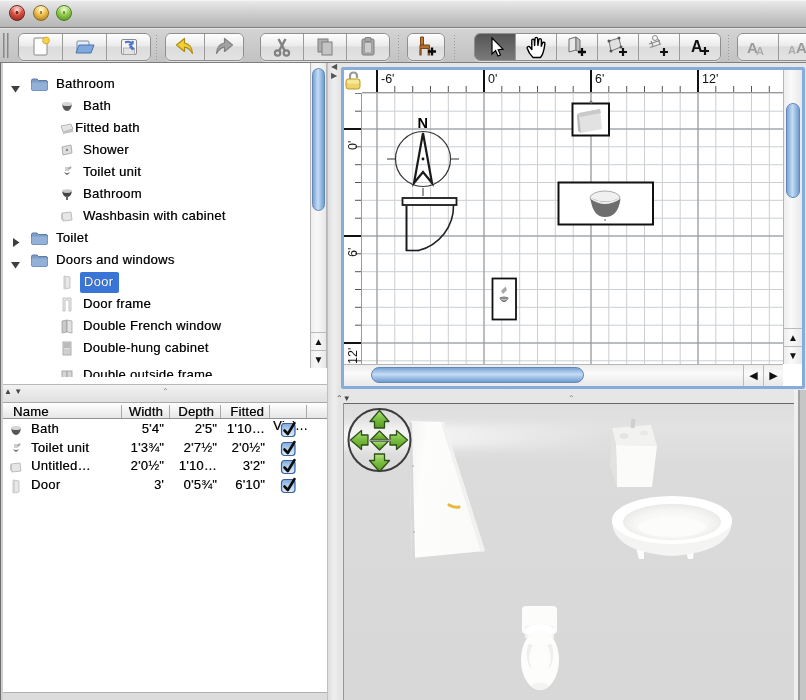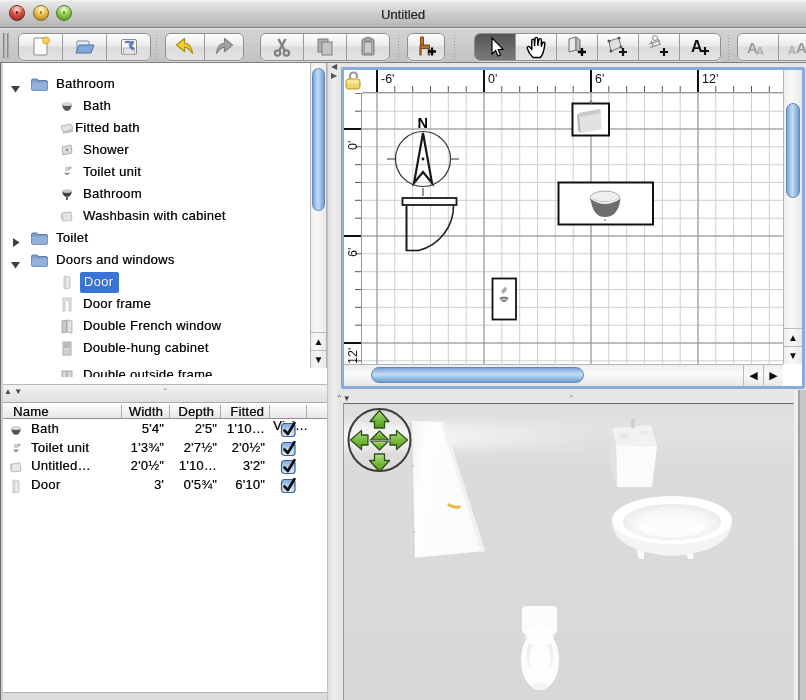--- a/index.html
+++ b/index.html
@@ -8,21 +8,20 @@
 .tbtn { height:26px; background:linear-gradient(#fefefe,#ebebeb 45%,#dcdcdc 50%,#e3e3e3); display:flex; align-items:center; justify-content:center; }
 .tgroup { position:absolute; top:33px; border:1px solid #8f8f8f; border-radius:6px; overflow:hidden; display:flex; box-shadow:0 1px 0 rgba(255,255,255,0.5); }
 .tsep { width:1px; background:#9b9b9b; }
 .dots { position:absolute; top:35px; width:1px; height:25px; background-image:repeating-linear-gradient(#9a9a9a 0 1px, transparent 1px 3px); }
 </style></head><body>
 
 <div class="abs" style="left:0;top:0;width:806px;height:28px;background:linear-gradient(#eaeaea,#cfcfcf 45%,#b5b5b5);border-top:1px solid #f4f4f4;border-bottom:1px solid #7e7e7e">
   <div class="abs" style="left:9px;top:4px;width:16px;height:16px;border-radius:50%;background:radial-gradient(circle at 50% 45%, rgba(96,22,16,.85) 0 14%, rgba(96,22,16,0) 15%),radial-gradient(circle at 50% 28%, #f8cabf 0 10%, #d84b3c 45%, #7e241d 100%);border:1px solid #74211b;box-shadow:inset 0 1px 1px rgba(255,255,255,.55)"></div>
   <div class="abs" style="left:32.5px;top:4px;width:16px;height:16px;border-radius:50%;background:radial-gradient(circle at 50% 45%, rgba(130,92,20,.7) 0 13%, rgba(130,92,20,0) 14%),radial-gradient(circle at 50% 28%, #fdf2c4 0 10%, #eebc46 45%, #95701f 100%);border:1px solid #8a681e;box-shadow:inset 0 1px 1px rgba(255,255,255,.55)"></div>
   <div class="abs" style="left:56px;top:4px;width:16px;height:16px;border-radius:50%;background:radial-gradient(circle at 50% 45%, rgba(60,100,25,.6) 0 13%, rgba(60,100,25,0) 14%),radial-gradient(circle at 50% 28%, #e6f6c2 0 10%, #90cb47 45%, #4c811f 100%);border:1px solid #4a7d20;box-shadow:inset 0 1px 1px rgba(255,255,255,.55)"></div>
-  <div class="abs" style="left:0;top:6px;width:806px;text-align:center;font-size:13px;color:#2a2a2a;text-shadow:0.4px 0 0 rgba(40,40,40,0.6)">Untitled</div>
 </div>
 
 <div class="abs" style="left:0;top:29px;width:806px;height:34px;background:linear-gradient(#d3d3d3,#c2c2c2);border-bottom:1px solid #7e7e7e">
   <div class="abs" style="left:3px;top:4px;width:2px;height:25px;background:#aaa;border-left:1px solid #888"></div>
   <div class="abs" style="left:7px;top:4px;width:2px;height:25px;background:#aaa;border-left:1px solid #888"></div>
 </div>
 <div class="tgroup" style="left:18px">
   <div class="tbtn" style="width:43px">
       <svg width="22" height="24" viewBox="0 0 22 24">
         <rect x="4" y="3" width="13" height="17" rx="1" fill="#fdfdfd" stroke="#8a8a8a"></rect>

